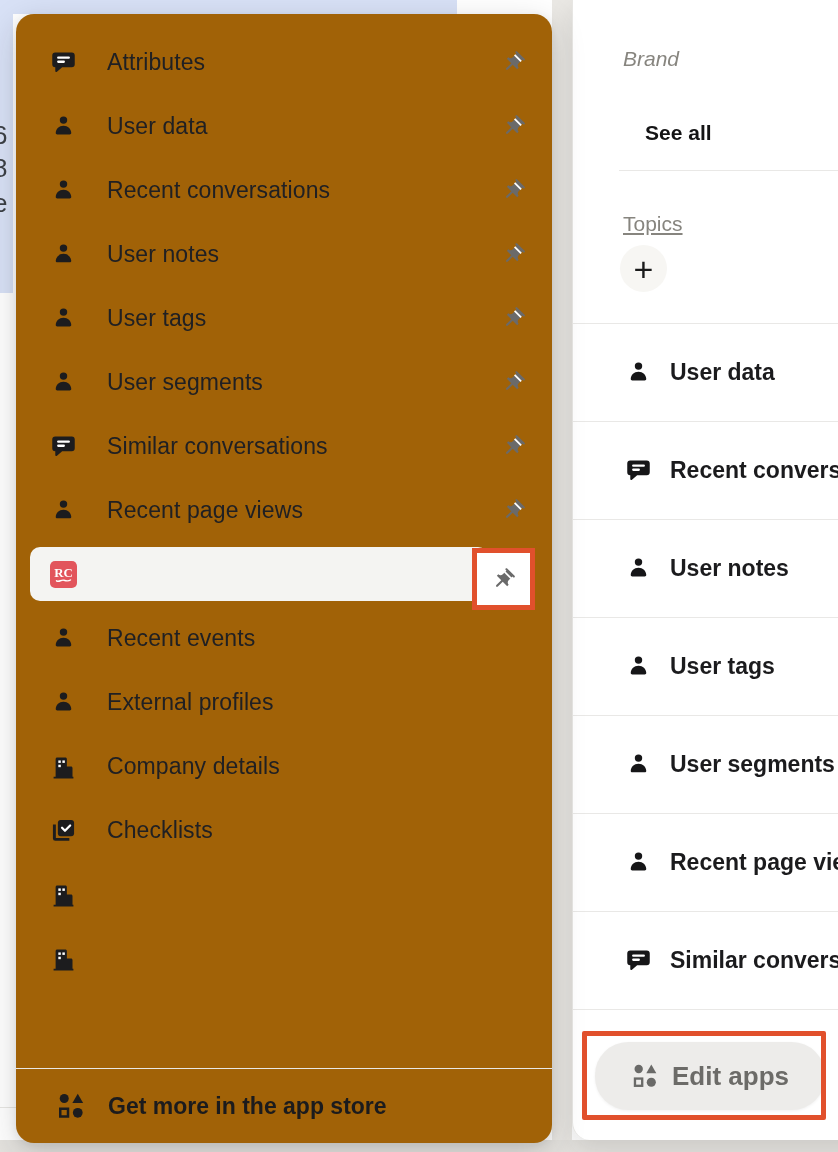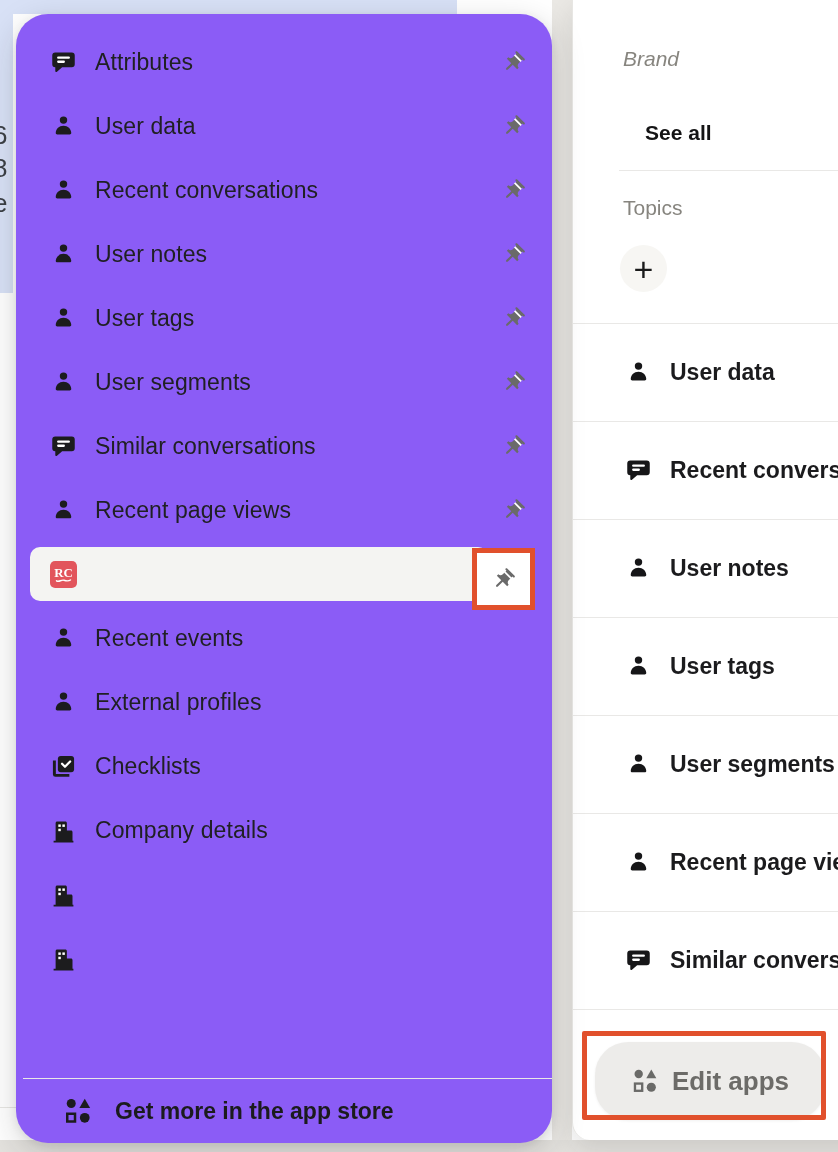--- a/index.html
+++ b/index.html
@@ -16,80 +16,80 @@
   .bg-blue-top    { position:absolute; left:0; top:0; width:457px; height:14px; background:#d8e1f6; }
   .bg-blue-left   { position:absolute; left:0; top:0; width:13px; height:293px; background:#d8e1f6; overflow:hidden; }
   .bg-gap-strip   { position:absolute; left:552px; top:0; width:20px; height:1152px; background:#eae8e4; }
   .bg-bottom-strip{ position:absolute; left:0; top:1140px; width:838px; height:12px; background:#e4e2de; }
   .bg-left-line   { position:absolute; left:0; top:1107px; width:16px; height:1px; background:#e7e6e3; }
   .frag { position:absolute; left:-7px; width:20px; color:#3c4046; font-size:26px; line-height:26px; }
 
   
   .dropdown {
     position:absolute; left:16px; top:14px; width:536px; height:1129px;
-    background:#8b5cf6; border-radius:32px;
+    background:#a16207; border-radius:18px;
     box-shadow:0 10px 34px rgba(30,30,30,.18), 0 2px 8px rgba(30,30,30,.08);
     padding-top:16px; z-index:2;
   }
   .dd-row {
     height:64px; display:flex; align-items:center;
     padding:0 26px 0 34px; position:relative; cursor:pointer;
   }
   .dd-row .row-hl {
     position:absolute; left:14px; top:5px; height:54px; width:458px;
     background:#f4f4f2; border-radius:10px; display:none; z-index:0;
   }
   .dd-row.highlighted .row-hl { display:block; }
   .dd-row > * { position:relative; z-index:1; }
-  .dd-icon { width:27px; height:27px; flex:0 0 27px; margin-right:18px; color:#1c1c1e; }
+  .dd-icon { width:27px; height:27px; flex:0 0 27px; margin-right:30px; color:#1c1c1e; }
   .dd-icon svg { width:100%; height:100%; display:block; }
   .dd-label { flex:1; font-size:23px; color:#202023; letter-spacing:.1px; white-space:nowrap; }
   .pin { width:25px; height:25px; color:#6a6a6a; margin-left:8px; }
   .pin svg { width:100%; height:100%; display:block; }
   .dd-row.annotated .pin { visibility:hidden; }
 
   .dd-footer {
-    position:absolute; left:7px; right:0; bottom:0; height:65px;
+    position:absolute; left:0; right:0; bottom:0; height:75px;
     border-top:1px solid #e9e8e6;
     display:flex; align-items:center; padding:0 26px 0 40px; cursor:pointer;
     border-radius:0 0 18px 18px;
   }
   .dd-footer .dd-icon { width:30px; height:30px; flex-basis:30px; margin-right:22px; }
   .dd-footer-label { font-size:23px; font-weight:bold; color:#1b1b1d; }
 
   
   .panel {
     position:absolute; left:572px; top:0; width:420px; height:1140px;
     background:#fff; border-left:1px solid #e7e6e3;
     border-bottom-left-radius:18px;
     box-shadow:0 10px 24px rgba(30,30,30,.12);
     z-index:1; overflow:hidden;
   }
   .pn-section-label { position:absolute; left:50px; font-size:21px; color:#87857f; }
   .pn-brand  { top:47px;font-style:italic; }
-  .pn-topics { top:196px; }
+  .pn-topics { top:212px;text-decoration:underline; }
   .pn-seeall { position:absolute; left:72px; top:121px; font-size:21px; font-weight:bold; color:#141415; cursor:pointer; }
   .pn-div { position:absolute; height:1px; background:#e9e8e6; left:0; right:0; }
   .pn-div-inset { left:46px; }
   .pn-plus {
     position:absolute; left:47px; top:245px; width:47px; height:47px; border-radius:50%;
     background:#f7f6f3; display:flex; align-items:center; justify-content:center; cursor:pointer;
     color:#1a1a1a; font-size:34px; font-weight:normal; line-height:1;
   }
   .pn-list { position:absolute; left:0; right:0; top:324px; }
   .pn-row {
     height:98px; display:flex; align-items:center; padding-left:52px;
     border-bottom:1px solid #e9e8e6; cursor:pointer;
   }
   .pn-icon { width:27px; height:27px; flex:0 0 27px; margin-right:18px; color:#161618; }
   .pn-icon svg { width:100%; height:100%; display:block; }
   .pn-label { font-size:23px; font-weight:bold; color:#1b1b1d; white-space:nowrap; }
 
   .edit-apps {
-    position:absolute; left:22px; top:1042px; height:78px;
+    position:absolute; left:22px; top:1042px; height:68px;
     display:inline-flex; align-items:center; padding:0 36px;
     background:#edecea; border-radius:33px; cursor:pointer;
     box-shadow:0 1px 3px rgba(0,0,0,.06);
   }
   .edit-apps .ea-icon { width:28px; height:28px; margin-right:13px; color:#6a6a68; }
   .edit-apps .ea-icon svg { width:100%; height:100%; display:block; }
   .ea-label { font-size:26px; font-weight:bold; color:#6c6b68; }
 
   
   .ann { position:absolute; border:5px solid #e1502c; z-index:5; }
@@ -301,39 +301,39 @@
               <path d="M12 11.4c-4 0-6.6 2.7-6.9 6.2-.1.8.6 1.4 1.4 1.4h11c.8 0 1.5-.6 1.4-1.4-.3-3.5-2.9-6.2-6.9-6.2z"></path>
             </svg>
           </span>
         <span class="dd-label">External profiles</span>
 
       </div>
         <div class="dd-row no-pin">
 
         <span class="dd-icon">
             <svg viewBox="0 0 24 24" fill="currentColor">
-              <rect x="7" y="2.6" width="14.4" height="14.4" rx="2.6"></rect>
-              <path d="M10.7 9.6l2.6 2.6 4.6-4.6" fill="none" stroke="#fff" stroke-width="2" stroke-linecap="round" stroke-linejoin="round"></path>
-              <path d="M2.6 6.6h2.6v12h12v2.6H4.8a2.2 2.2 0 0 1-2.2-2.2z"></path>
-            </svg>
-          </span>
-        <span class="dd-label">Checklists</span>
-
-      </div>
-        <div class="dd-row no-pin">
-
-        <span class="dd-icon">
-            <svg viewBox="0 0 24 24" fill="currentColor">
               <path d="M5 21V5.4C5 4.6 5.6 4 6.4 4h7.2c.8 0 1.4.6 1.4 1.4V12h3.7c.7 0 1.3.6 1.3 1.3V21h.8v1.6H3.2V21H5z"></path>
               <rect x="7.4" y="6.6" width="2.2" height="2.2" fill="#fff"></rect>
               <rect x="11" y="6.6" width="2.2" height="2.2" fill="#fff"></rect>
               <rect x="7.4" y="10.4" width="2.2" height="2.2" fill="#fff"></rect>
             </svg>
           </span>
         <span class="dd-label">Company details</span>
+
+      </div>
+        <div class="dd-row no-pin">
+
+        <span class="dd-icon">
+            <svg viewBox="0 0 24 24" fill="currentColor">
+              <rect x="7" y="2.6" width="14.4" height="14.4" rx="2.6"></rect>
+              <path d="M10.7 9.6l2.6 2.6 4.6-4.6" fill="none" stroke="#fff" stroke-width="2" stroke-linecap="round" stroke-linejoin="round"></path>
+              <path d="M2.6 6.6h2.6v12h12v2.6H4.8a2.2 2.2 0 0 1-2.2-2.2z"></path>
+            </svg>
+          </span>
+        <span class="dd-label">Checklists</span>
 
       </div>
         <div class="dd-row no-pin">
 
         <span class="dd-icon">
             <svg viewBox="0 0 24 24" fill="currentColor">
               <path d="M5 21V5.4C5 4.6 5.6 4 6.4 4h7.2c.8 0 1.4.6 1.4 1.4V12h3.7c.7 0 1.3.6 1.3 1.3V21h.8v1.6H3.2V21H5z"></path>
               <rect x="7.4" y="6.6" width="2.2" height="2.2" fill="#fff"></rect>
               <rect x="11" y="6.6" width="2.2" height="2.2" fill="#fff"></rect>
               <rect x="7.4" y="10.4" width="2.2" height="2.2" fill="#fff"></rect>

